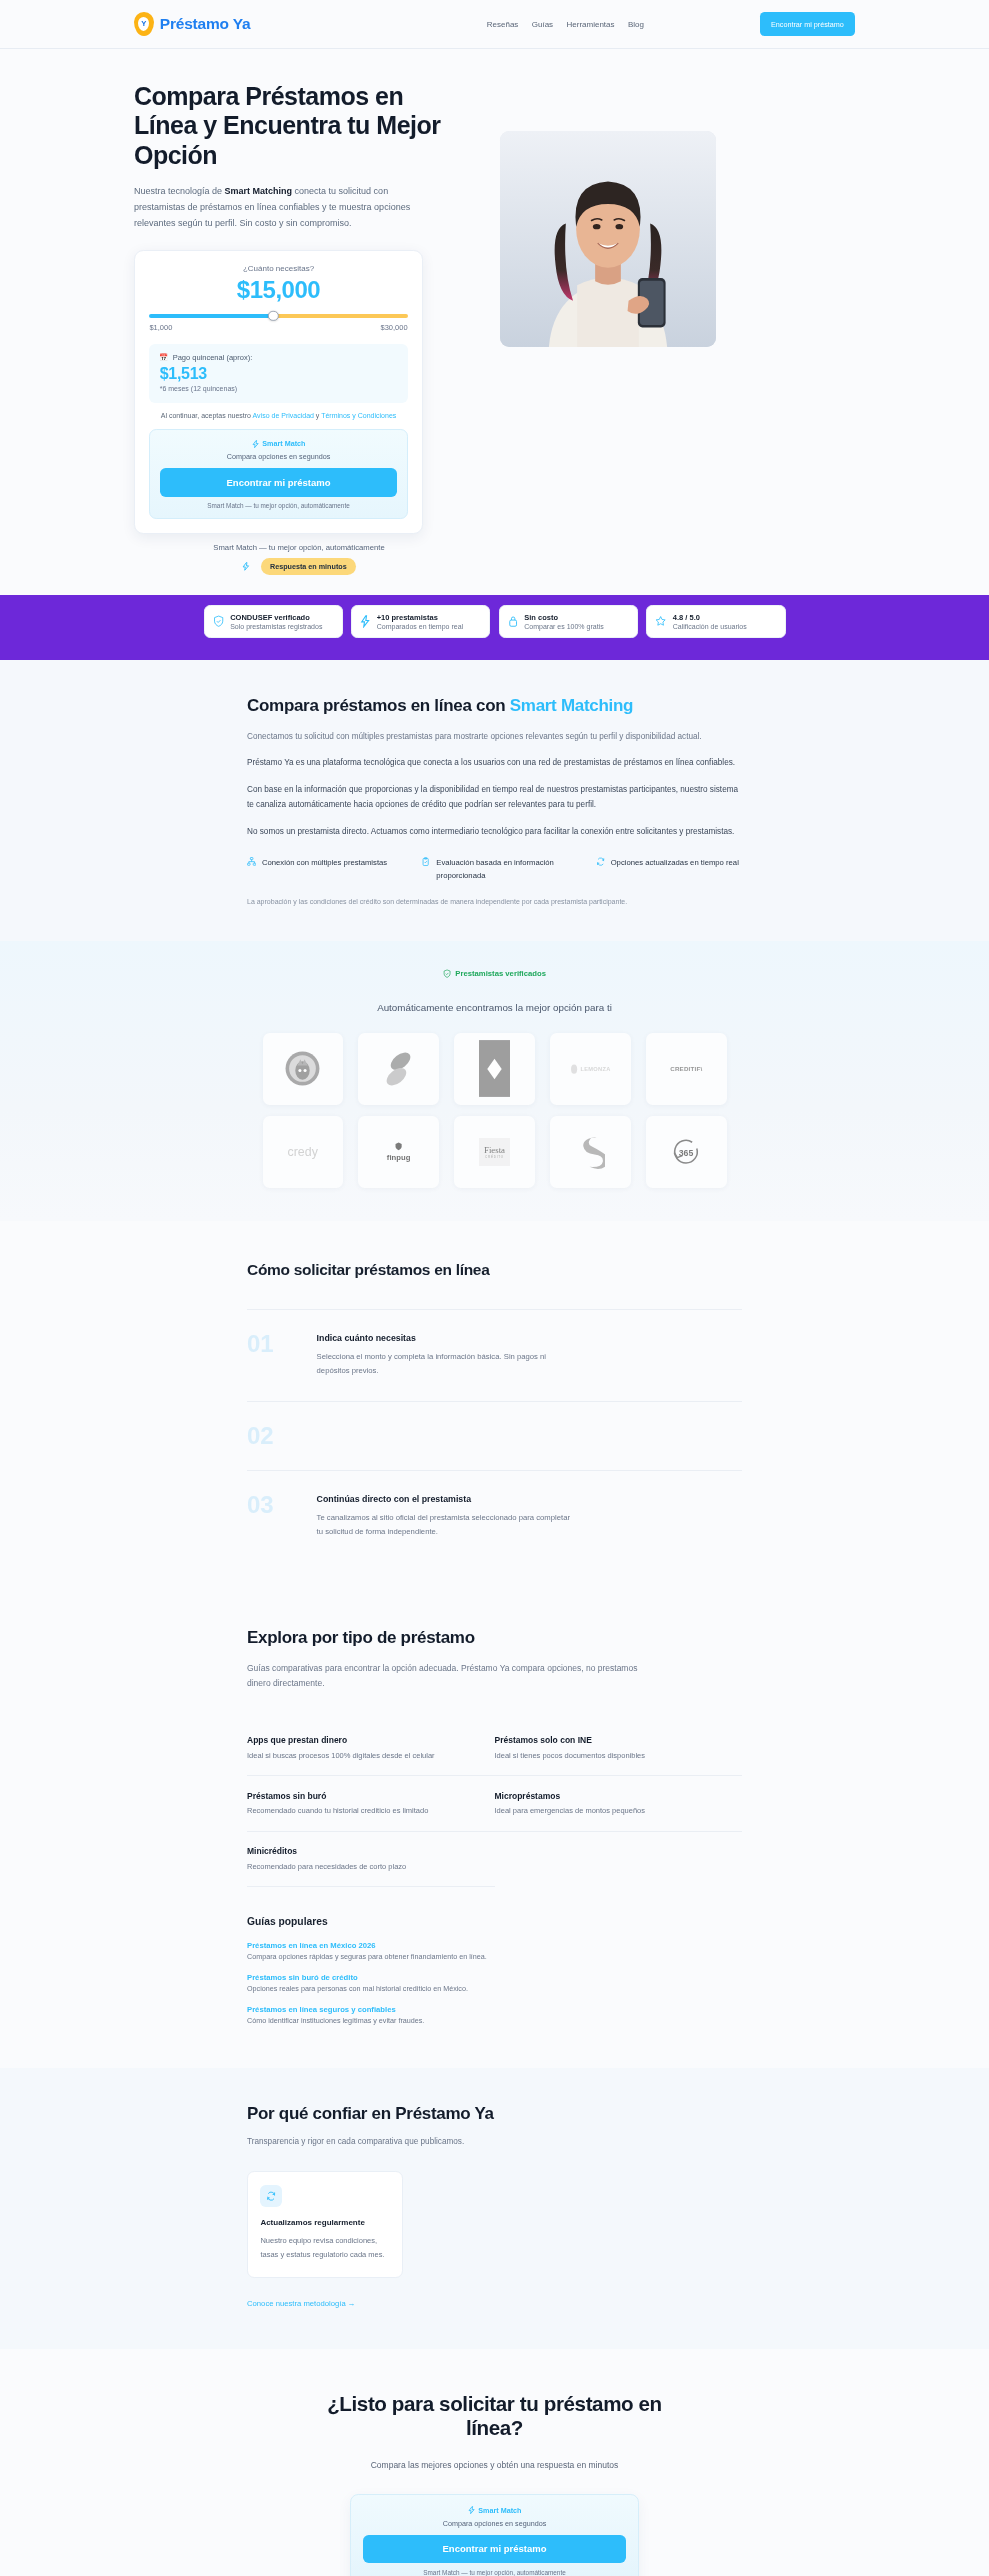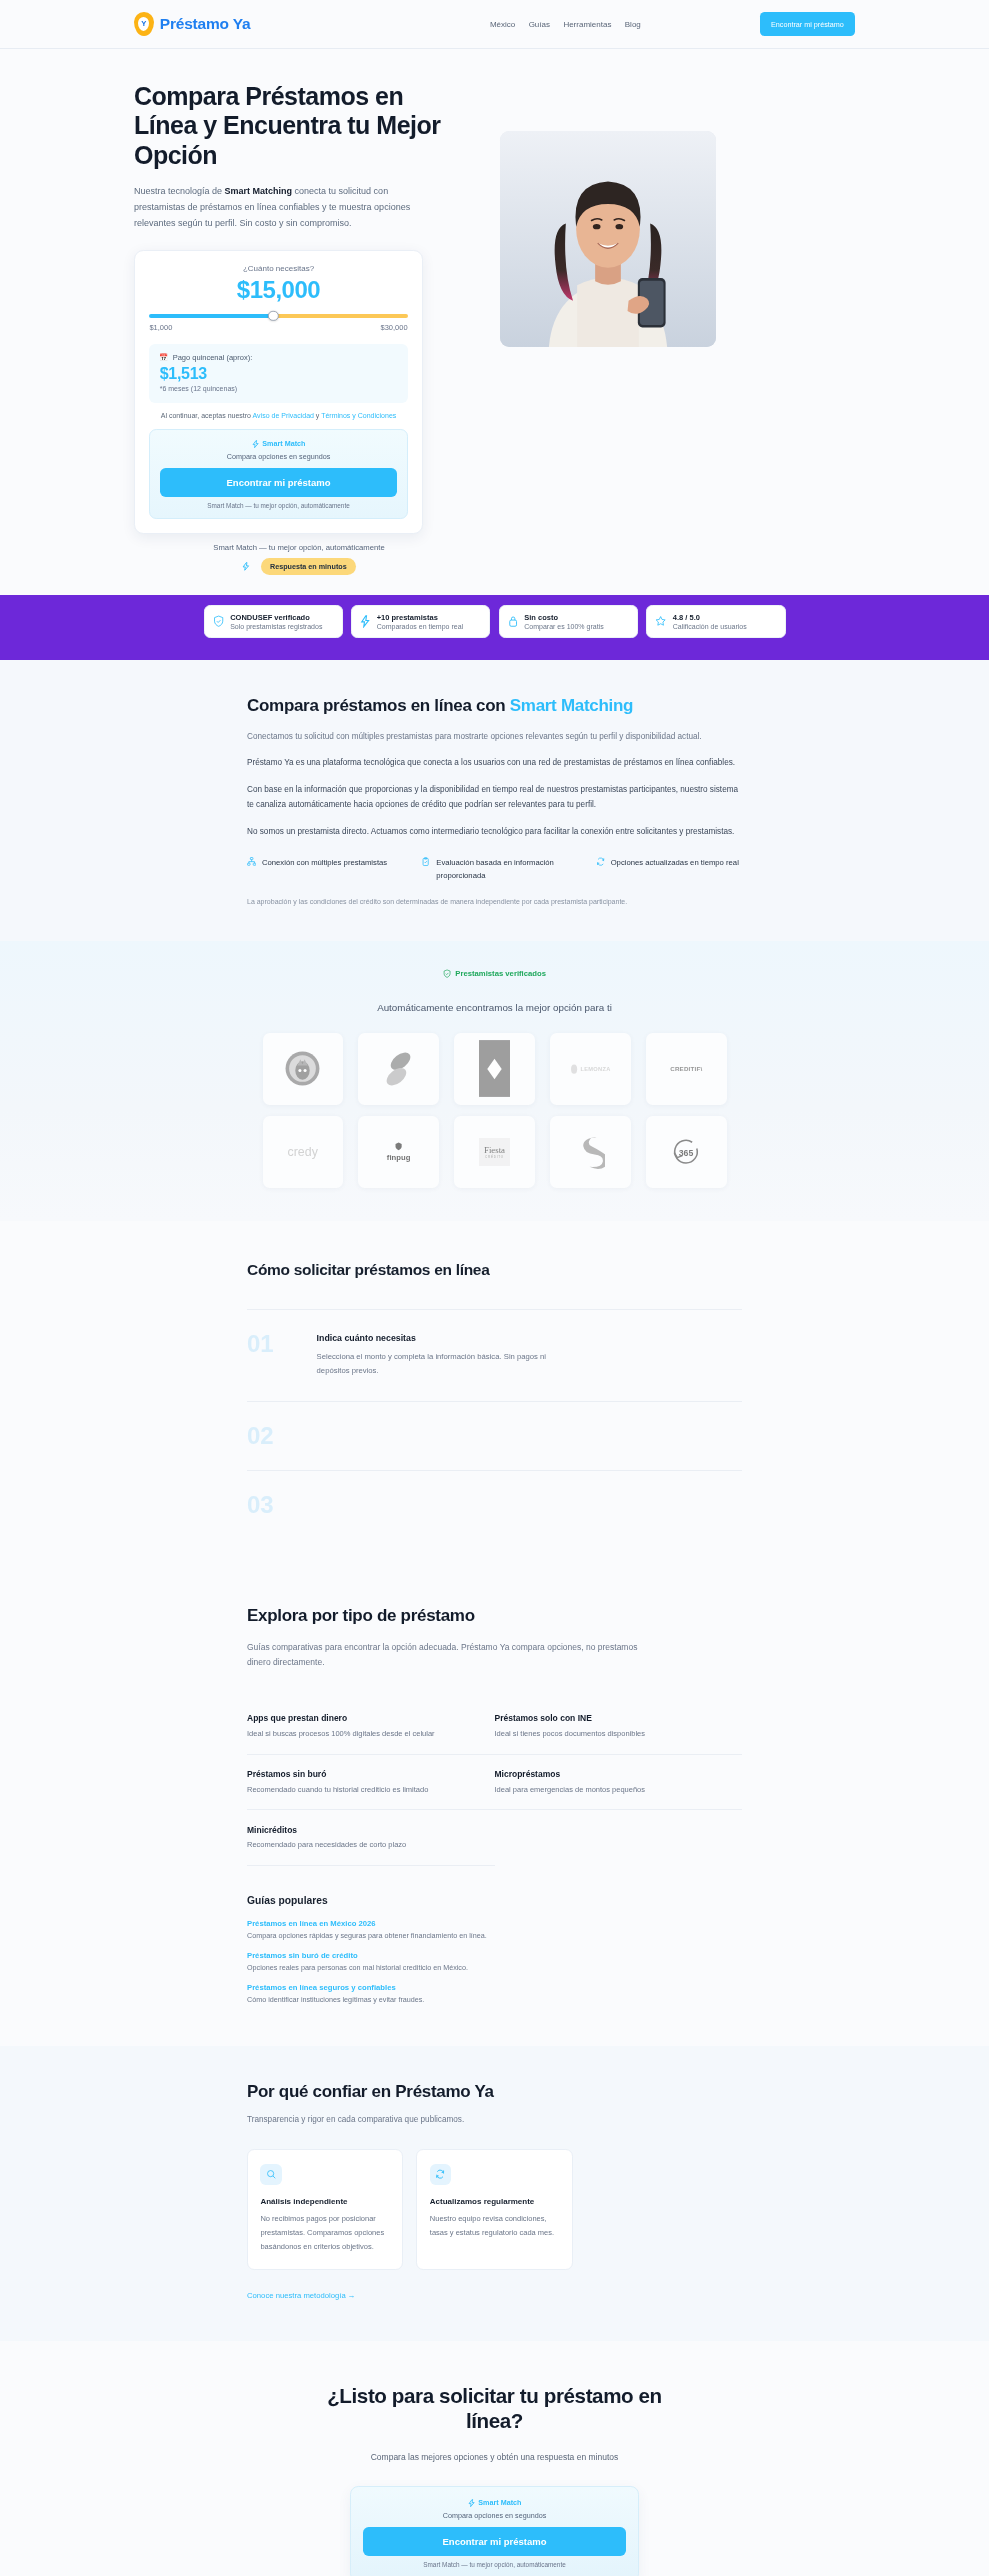--- a/index.html
+++ b/index.html
@@ -253,21 +253,21 @@
 
 <header class="site-header">
   <div class="header-inner">
     <div class="brand">
       <div class="brand-mark">
         <span>Y</span>
       </div>
       <div class="brand-name">Préstamo Ya</div>
     </div>
     <nav class="main-nav">
-      <a href="#">México</a>
+      <a href="#">Reseñas</a>
       <a href="#">Guías</a>
       <a href="#">Herramientas</a>
       <a href="#">Blog</a>
     </nav>
     <button class="header-cta">Encontrar mi préstamo</button>
   </div>
 </header>
 
 <section class="hero">
   <div class="hero-inner">
@@ -570,20 +570,24 @@
       <div>
         <div class="step-t">Indica cuánto necesitas</div>
         <div class="step-d">Selecciona el monto y completa la información básica. Sin pagos ni depósitos previos.</div>
       </div>
     </div>
     <div class="step-row">
       <div class="step-num">02</div>
     </div>
     <div class="step-row">
       <div class="step-num">03</div>
+      <div>
+        <div class="step-t">Continúas directo con el prestamista</div>
+        <div class="step-d">Te canalizamos al sitio oficial del prestamista seleccionado para completar tu solicitud de forma independiente.</div>
+      </div>
     </div>
   </div>
 </section>
 
 <section class="sec-types">
   <div class="narrow">
     <h2 class="sec-h2">Explora por tipo de préstamo</h2>
     <p class="types-sub">Guías comparativas para encontrar la opción adecuada. Préstamo Ya compara opciones, no prestamos dinero directamente.</p>
 
     <div class="types-grid">
@@ -625,30 +629,20 @@
     </div>
   </div>
 </section>
 
 <section class="sec-why">
   <div class="narrow">
     <h2 class="sec-h2">Por qué confiar en Préstamo Ya</h2>
     <p class="why-sub">Transparencia y rigor en cada comparativa que publicamos.</p>
 
     <div class="why-grid">
-      <div class="why-card">
-        <div class="why-ico">
-          <svg width="10.3" height="10.3" viewBox="0 0 20 20" fill="none" stroke="#2dbdfb" stroke-width="1.6">
-              <circle cx="9" cy="9" r="6"></circle>
-              <path d="M13.5 13.5L18 18"></path>
-            </svg>
-        </div>
-        <div class="why-t">Análisis independiente</div>
-        <div class="why-d">No recibimos pagos por posicionar prestamistas. Comparamos opciones basándonos en criterios objetivos.</div>
-      </div>
       <div class="why-card">
         <div class="why-ico">
           <svg width="10.3" height="10.3" viewBox="0 0 18 18" fill="none" stroke="#2dbdfb" stroke-width="1.6">
               <path d="M15 8A6 6 0 004 4.6M3 10a6 6 0 0011 3.4"></path>
               <path d="M15 2.5V6h-3.5M3 15.5V12h3.5"></path>
             </svg>
         </div>
         <div class="why-t">Actualizamos regularmente</div>
         <div class="why-d">Nuestro equipo revisa condiciones, tasas y estatus regulatorio cada mes.</div>
       </div>

